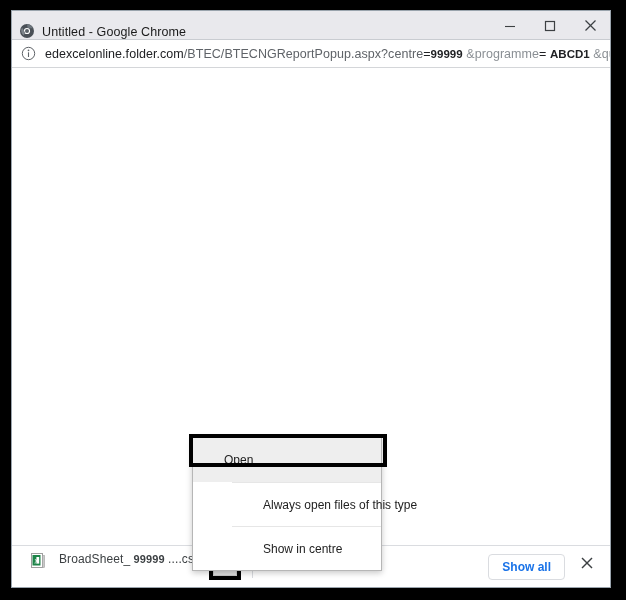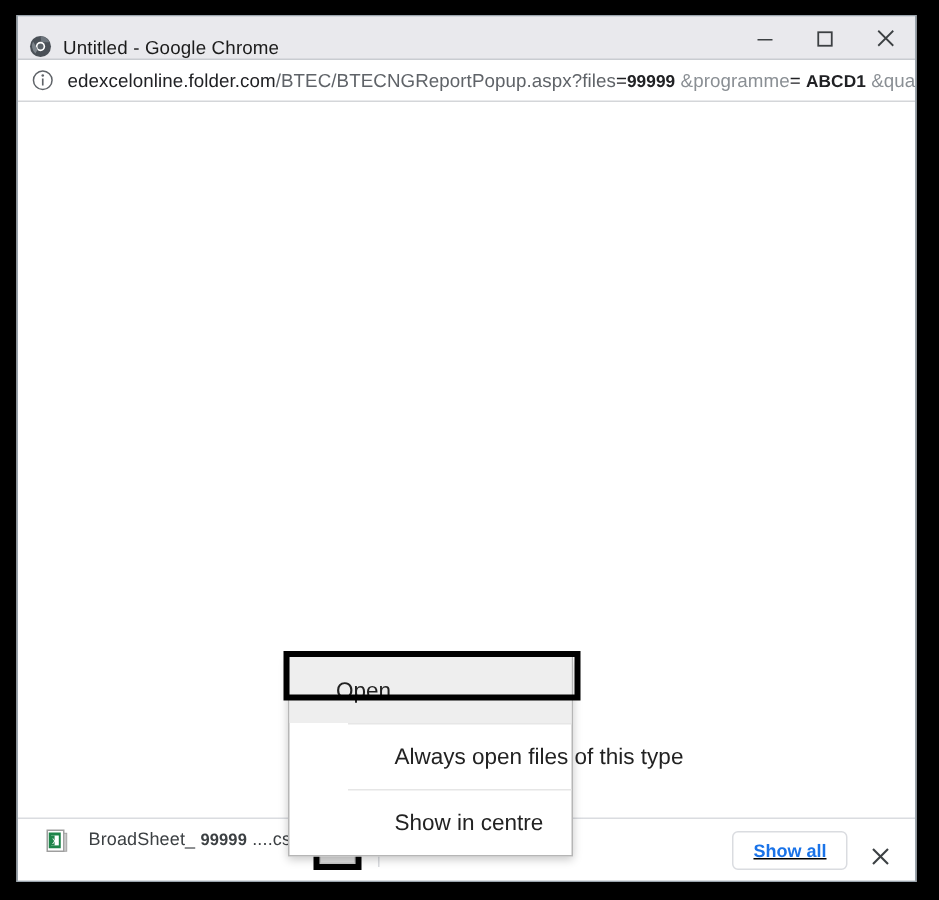--- a/index.html
+++ b/index.html
@@ -124,21 +124,21 @@
     box-shadow: 0 2px 6px rgba(0,0,0,0.22);
     z-index: 30;
     box-sizing: border-box;
   }
   .menu-item {
     position: relative;
     height: 44px;
     display: flex;
     align-items: center;
     padding-left: 31px;
-    font-size: 15px;
+    font-size: 12px;
     color: #222222;
     box-sizing: border-box;
     cursor: default;
     white-space: nowrap;
   }
   .menu-item.sep {
     border-top: 1px solid #e6e6e6;
     margin-left: 39px;
   }
   .menu-item.highlighted {
@@ -221,23 +221,22 @@
   }
   #shelf-divider {
     width: 1px;
     height: 22px;
     background: #dadce0;
     margin-left: 15px;
   }
   #shelf-right {
     margin-left: auto;
     display: flex;
-    align-items: flex-end;
+    align-items: flex-start;
     margin-right: 14px;
-    text-decoration: underline;
   }
   #show-all-btn {
     font-size: 12px;
     color: #1a73e8;
     font-weight: bold;
     border: 1px solid #dadce0;
     border-radius: 4px;
     padding: 5px 13px;
     background: #ffffff;
     cursor: default;
@@ -292,21 +291,21 @@
     </div>
 
     <div id="urlbar">
       <span id="info-icon">
         <svg width="15" height="15" viewBox="0 0 15 15">
           <circle cx="7.5" cy="7.5" r="6.2" fill="none" stroke="#5f6368" stroke-width="1"></circle>
           <circle cx="7.5" cy="4.3" r="0.85" fill="#5f6368"></circle>
           <line x1="7.5" y1="6.3" x2="7.5" y2="11" stroke="#5f6368" stroke-width="1.1"></line>
         </svg>
       </span>
-      <span id="url-text"><span class="host">edexcelonline.folder.com</span><span class="path">/BTEC/BTECNGReportPopup.aspx?files</span><span class="param-key">=</span><span class="param-val">99999</span>&nbsp;<span class="dim">&amp;programme</span><span class="param-key">=</span>&nbsp;<span class="param-val">ABCD1</span>&nbsp;<span class="dim">&amp;qualif...</span></span>
+      <span id="url-text"><span class="host">edexcelonline.folder.com</span><span class="path">/BTEC/BTECNGReportPopup.aspx?centre</span><span class="param-key">=</span><span class="param-val">99999</span>&nbsp;<span class="dim">&amp;programme</span><span class="param-key">=</span>&nbsp;<span class="param-val">ABCD1</span>&nbsp;<span class="dim">&amp;qualif...</span></span>
     </div>
 
     <div id="content"></div>
 
     <div id="download-menu">
       <div class="menu-item highlighted">
         <span>Open</span>
       </div>
       <div class="menu-item sep">
         <span>Always open files of this type</span>

